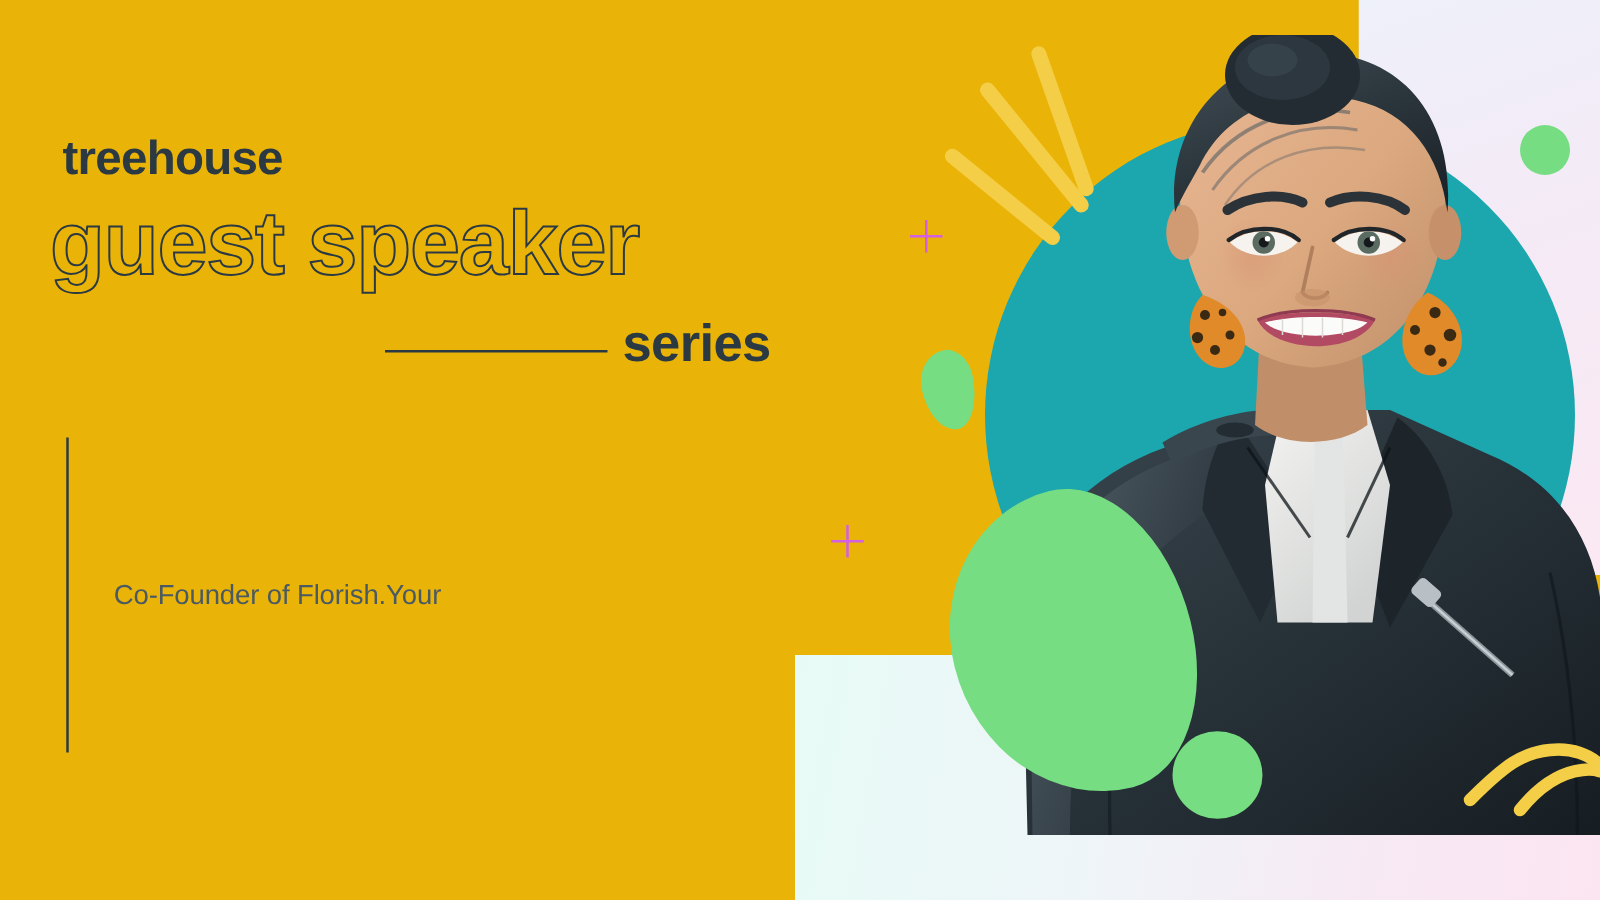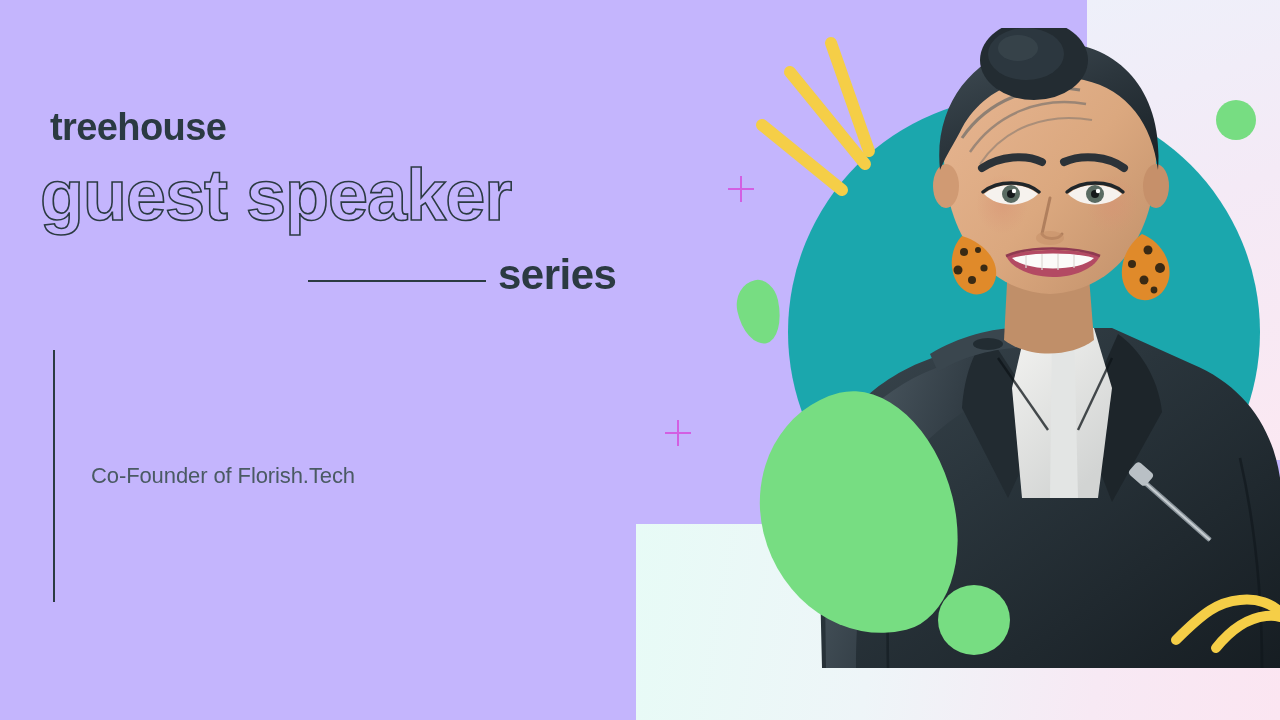--- a/index.html
+++ b/index.html
@@ -10,21 +10,21 @@
   }
   body {
     font-family: "Liberation Sans", sans-serif;
   }
 
   #slide {
     position: relative;
     width: 1280px;
     height: 720px;
     overflow: hidden;
-    background: #c4b5fd;
+    background: #eab308;
   }
 
   
   .panel-topright {
     position: absolute;
     left: 1087px;
     top: 0;
     width: 193px;
     height: 460px;
     background: linear-gradient(160deg, #eef0fa 0%, #f4eaf6 45%, #fbe8f2 100%);
@@ -362,17 +362,17 @@
 
   <div class="series-rule"></div>
   <div class="series-word">series</div>
 
   <div class="left-rule"></div>
 
   <div class="talk-title">
   </div>
 
   <div class="speaker-lines">
-    <div>Co-Founder of Florish.Tech</div>
+    <div>Co-Founder of Florish.Your</div>
   </div>
 
 
 </div>
 
 </body></html>

